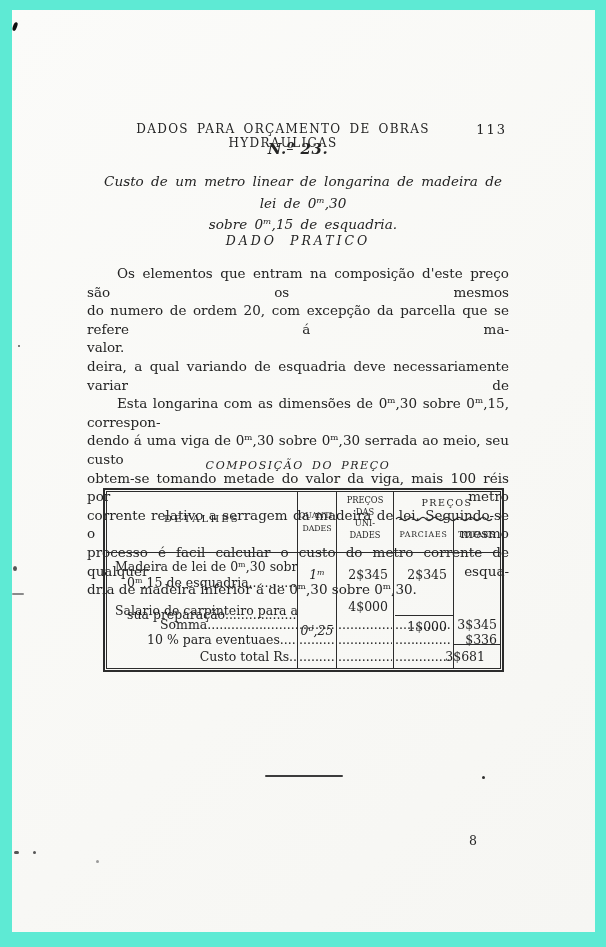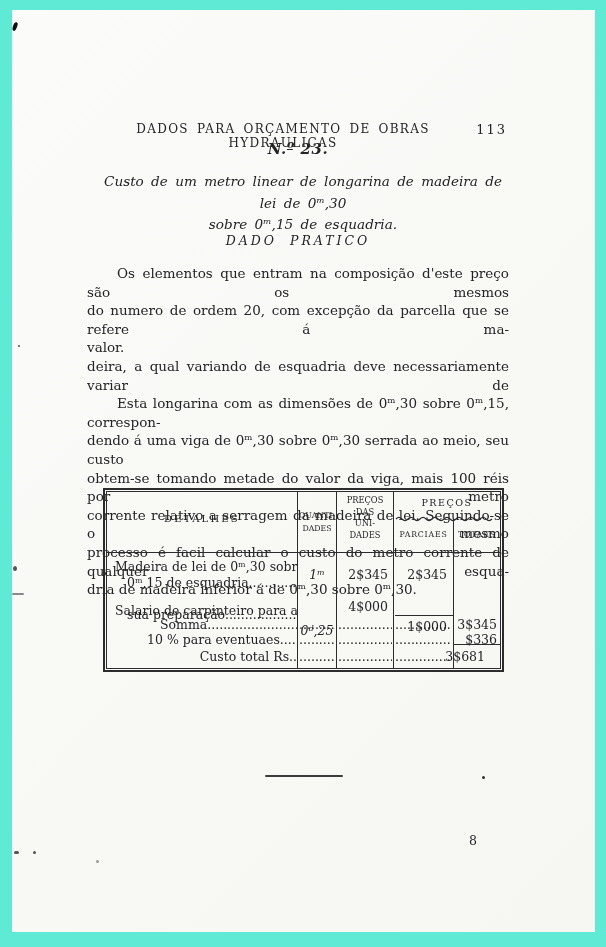--- a/index.html
+++ b/index.html
@@ -71,20 +71,21 @@
       <div class="pline pline-last">valor.</div>
       <div class="pline">deira, a qual variando de esquadria deve necessariamente variar de</div>
       <div class="pline pline-first">Esta longarina com as dimensões de 0ᵐ,30 sobre 0ᵐ,15, correspon-</div>
       <div class="pline">dendo á uma viga de 0ᵐ,30 sobre 0ᵐ,30 serrada ao meio, seu custo</div>
       <div class="pline">obtem-se tomando metade do valor da viga, mais 100 réis por metro</div>
       <div class="pline">corrente relativo a serragem da madeira de lei. Seguindo-se o mesmo</div>
       <div class="pline">processo é facil calcular o custo do metro corrente de qualquer esqua-</div>
       <div class="pline pline-last">dria de madeira inferior á de 0ᵐ,30 sobre 0ᵐ,30.</div>
     </div>
 
+    <div class="abs table-title center">COMPOSIÇÃO DO PREÇO</div>
 
     <div class="abs price-table">
       <div class="pt-outer"></div>
       <div class="pt-inner"></div>
 
       <div class="vl" style="left:194px;"></div>
       <div class="vl" style="left:233px;"></div>
       <div class="vl" style="left:290px;"></div>
       <div class="vl" style="left:350px;top:31px;"></div>
 

